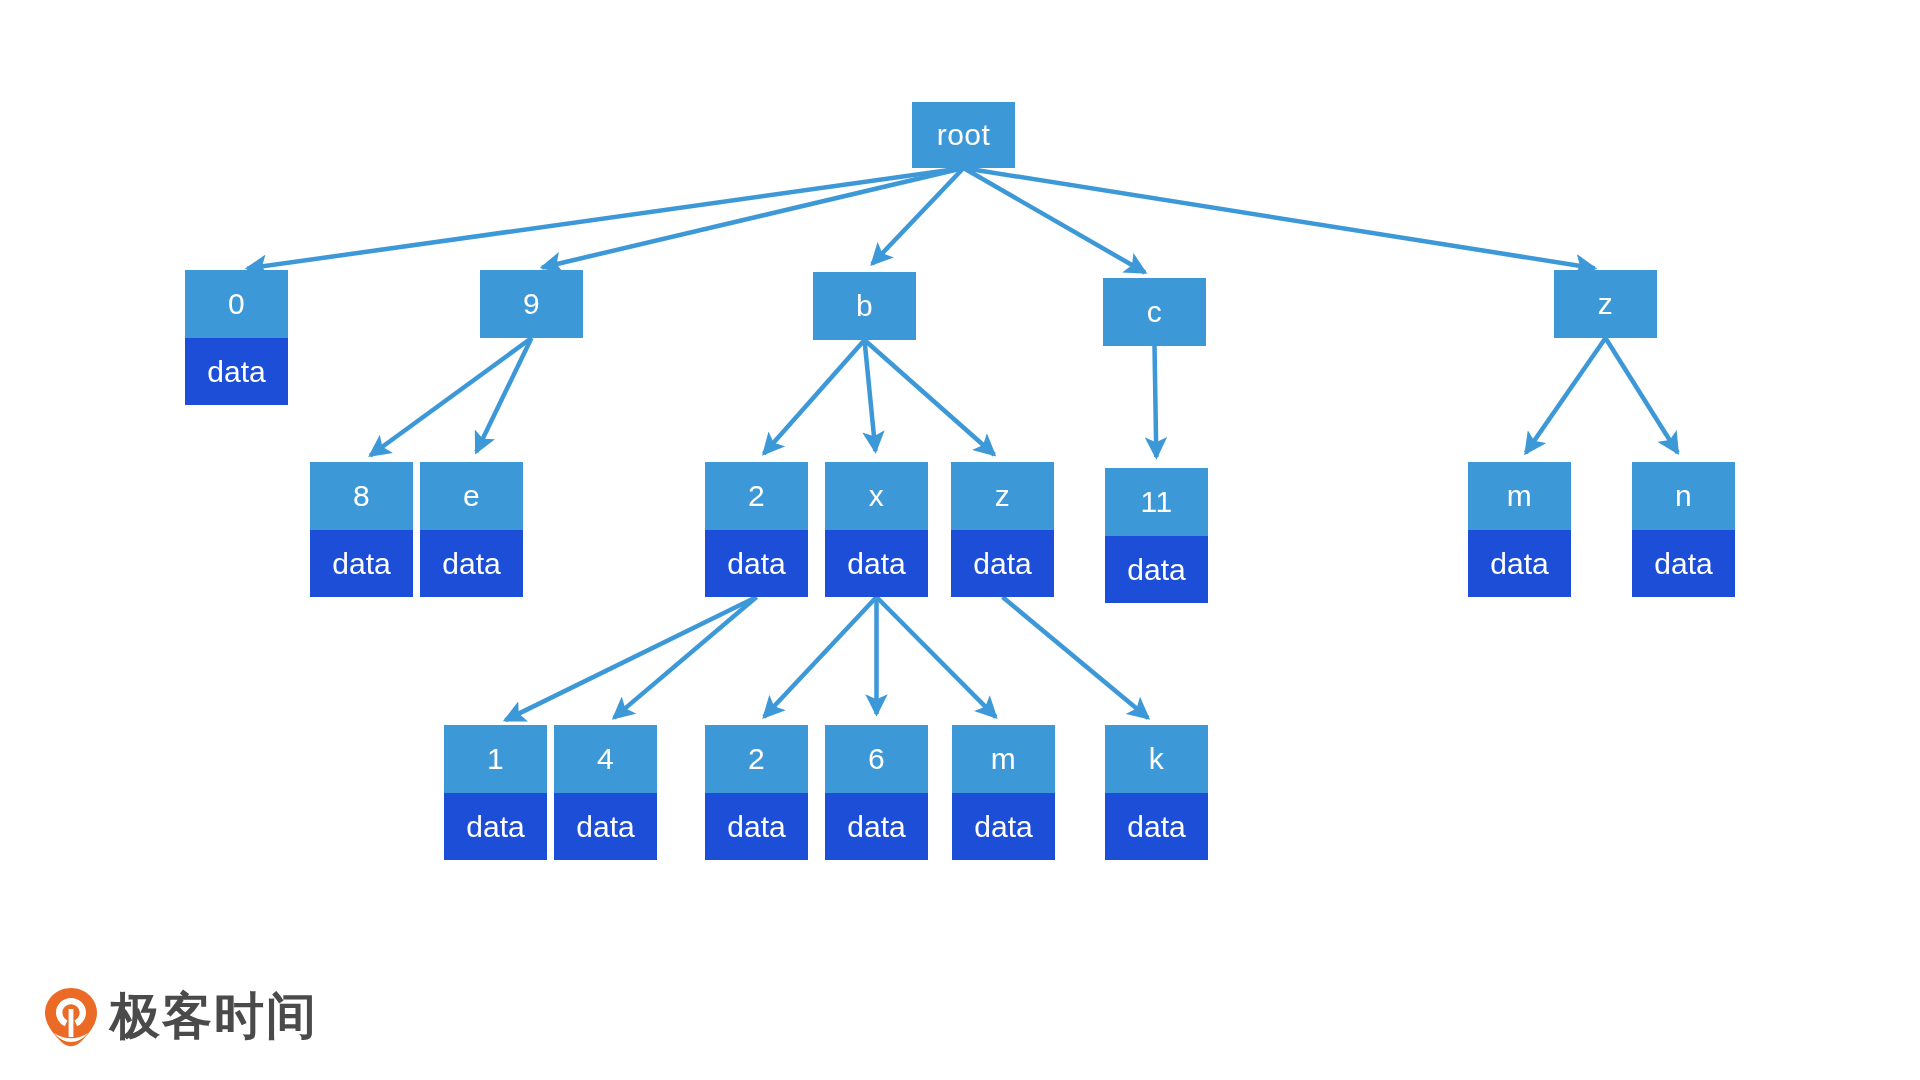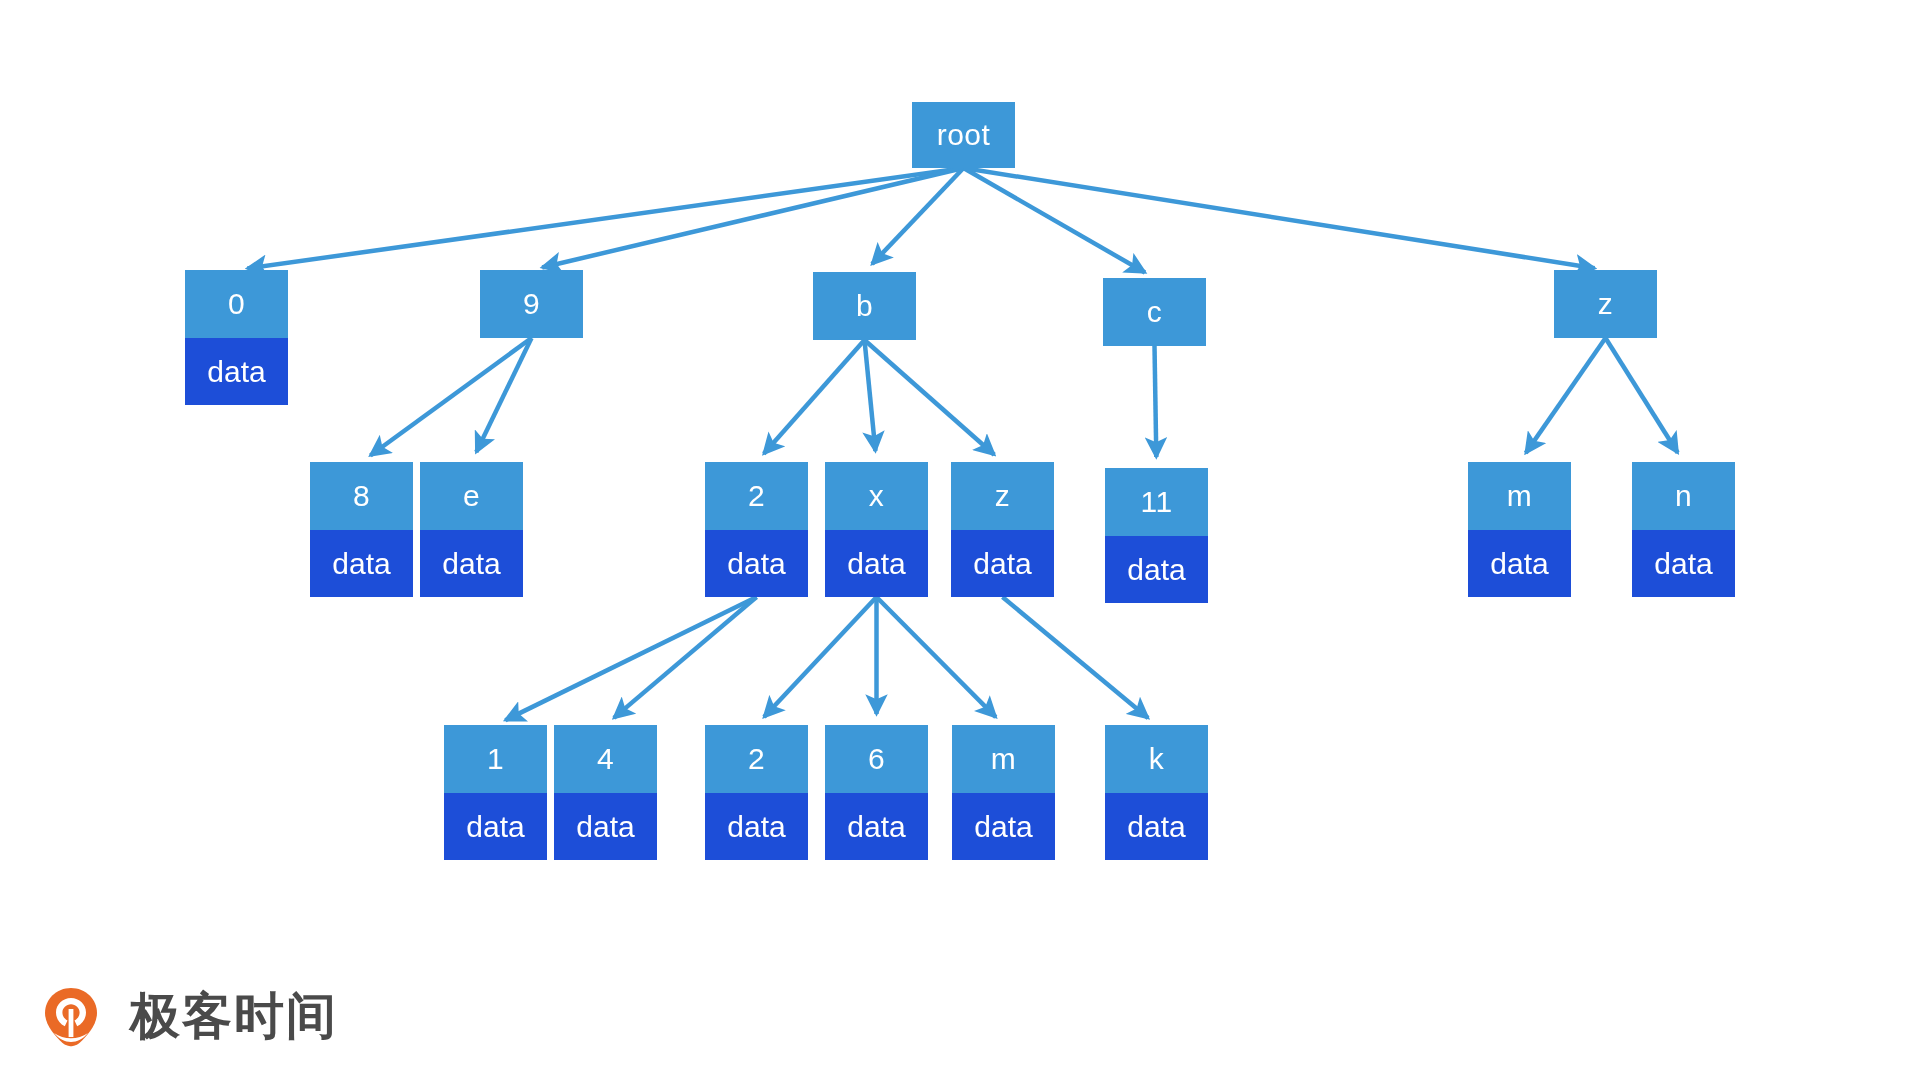--- a/index.html
+++ b/index.html
@@ -56,21 +56,21 @@
     line-height: 1;
     box-sizing: border-box;
   }
   
   #logo {
     position: absolute;
     left: 40px;
     top: 985px;
     display: flex;
     align-items: center;
-    gap: 28px;
+    gap: 8px;
   }
   #logo-mark {
     width: 62px;
     height: 62px;
     position: relative;
   }
   #logo-text {
     font-size: 50px;
     color: #4a4a4a;
     font-family: "DejaVu Sans", "Liberation Sans", sans-serif;

